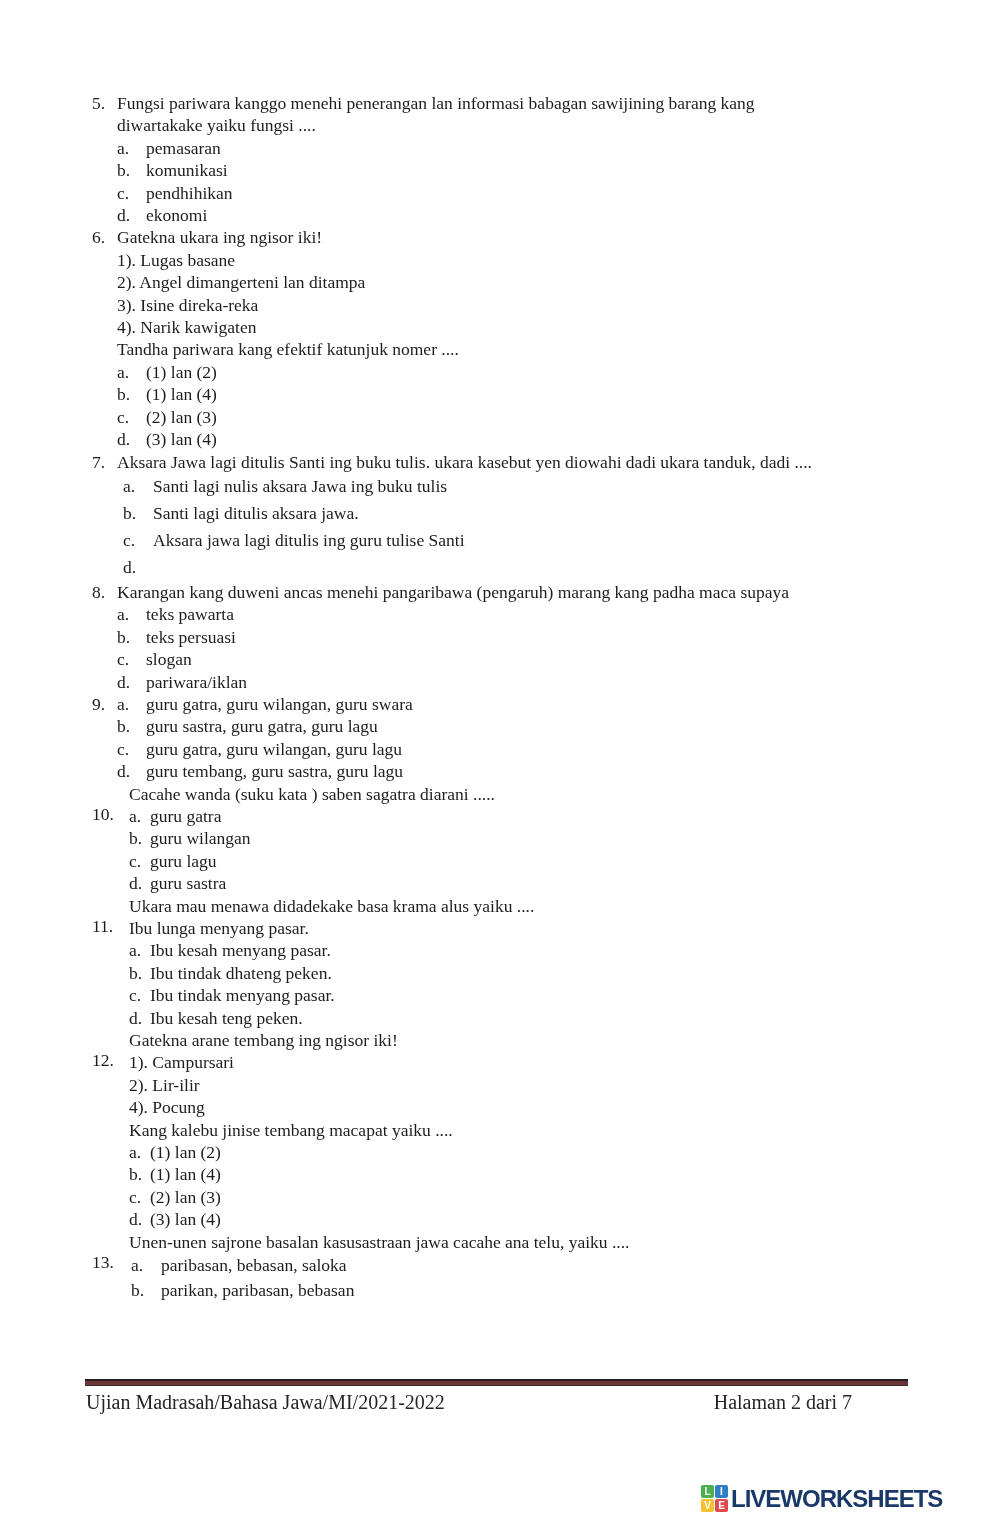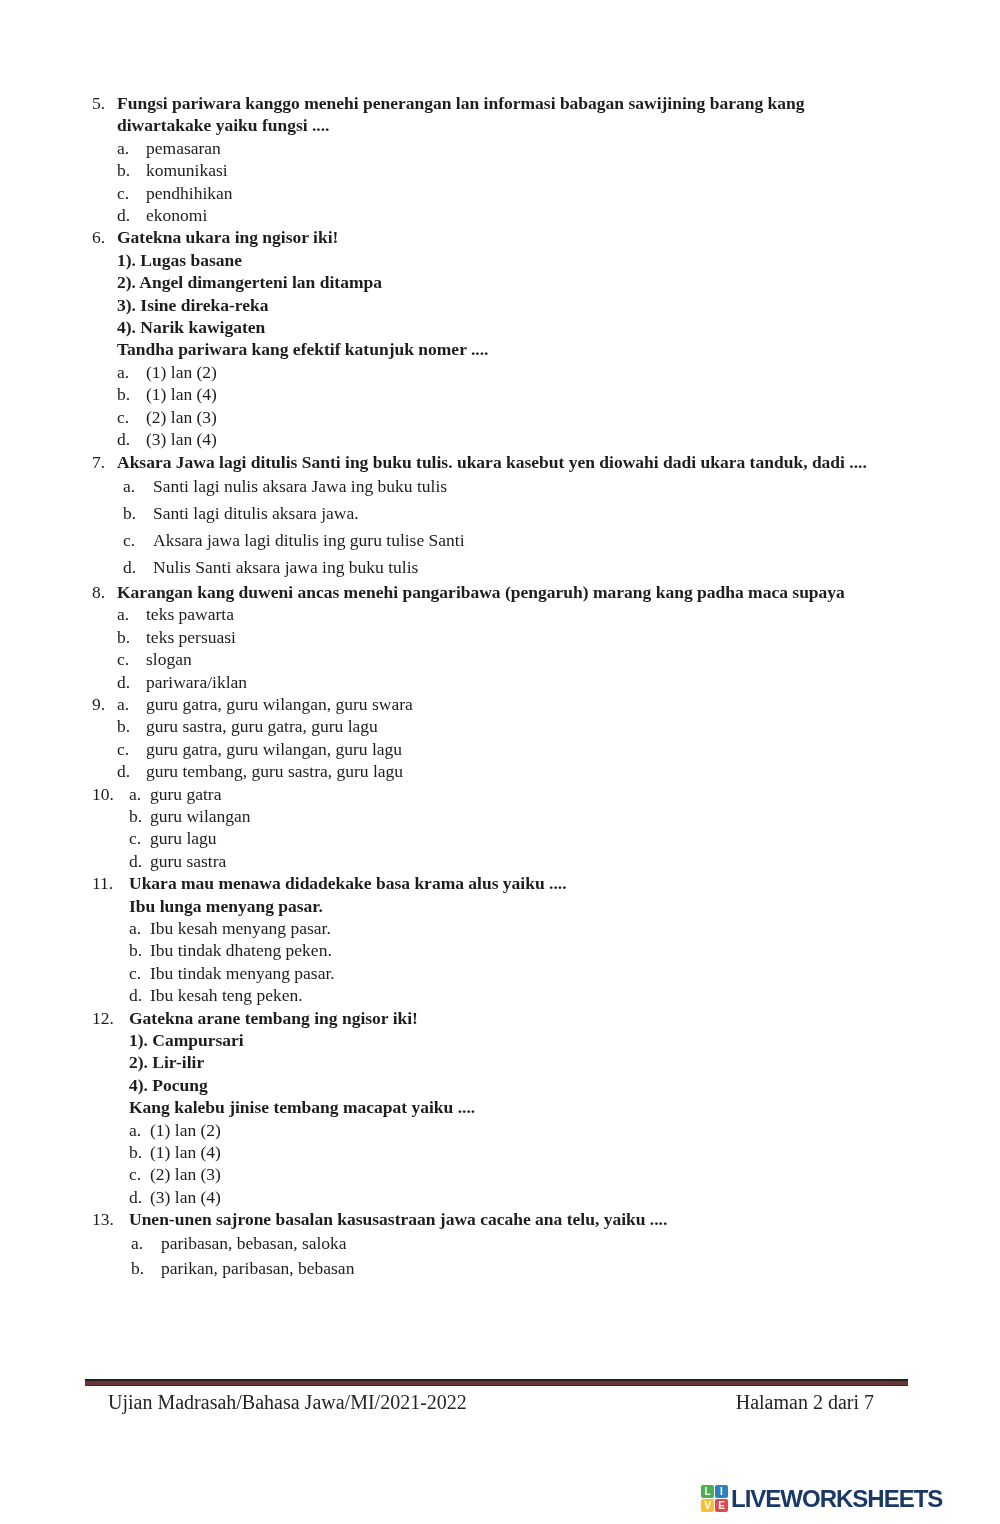--- a/index.html
+++ b/index.html
@@ -8,36 +8,36 @@
     font-family:"Liberation Serif", serif;color:#1d1d1d;overflow:hidden;
   }
   .page{position:absolute;inset:0;}
   .content{
     position:absolute;top:92px;left:92px;width:822px;
     font-size:17.5px;line-height:22.4px;
   }
   .q{display:flex;align-items:flex-start;}
   .qnum{flex:0 0 auto;}
   .qnum.n1{width:25px;}
-  .qnum.n2{width:37px;}
+  .qnum.n2{width:37px;margin-top:20px;}
   .qbody{flex:1 1 auto;min-width:0;}
-  .qline{white-space:nowrap;font-weight:bold;}
+  .qline{white-space:nowrap;}
   .opt{display:flex;}
   .optletter{flex:0 0 auto;}
   .opt.wide .optletter{width:29px;}
   .opt.q7{margin-left:6px;line-height:27px;}
   .opt.q7 .optletter{width:30px;}
   .opt.tight .optletter{width:21px;}
   .opt.w13{margin-left:2px;line-height:25px;}
   .opt.w13 .optletter{width:30px;}
   .footer-rule{
     position:absolute;left:85px;top:1379px;width:823px;height:4px;
     background:#6b3436;border-top:2px solid #241e1f;border-bottom:1px solid #3a2c2d;
   }
-  .footer{position:absolute;left:86px;top:1391px;width:826px;height:26px;font-size:20px;color:#242424;margin-left:22px;}
+  .footer{position:absolute;left:86px;top:1391px;width:826px;height:26px;font-size:20px;color:#242424;}
   .footer .fl{position:absolute;left:0;top:0;white-space:nowrap;}
   .footer .fr{position:absolute;right:60px;top:0;white-space:nowrap;}
   .logo{
     position:absolute;left:701px;top:1485px;display:flex;align-items:center;cursor:pointer;
   }
   .tiles{
     display:grid;grid-template-columns:13px 13px;grid-auto-rows:13px;gap:1px;margin-right:3px;
   }
   .tile{
     display:flex;align-items:center;justify-content:center;color:#fff;
@@ -116,21 +116,20 @@
           <div class="opt q7">
             <span class="optletter">b.</span>
             <span class="opttext">Santi lagi ditulis aksara jawa.</span>
           </div>
           <div class="opt q7">
             <span class="optletter">c.</span>
             <span class="opttext">Aksara jawa lagi ditulis ing guru tulise Santi</span>
           </div>
           <div class="opt q7">
             <span class="optletter">d.</span>
-            <span class="opttext">Nulis Santi aksara jawa ing buku tulis</span>
           </div>
         </div>
       </div>
       <div class="q">
         <span class="qnum n1">8.</span>
         <div class="qbody">
           <div class="qline">Karangan kang duweni ancas menehi pangaribawa (pengaruh) marang kang padha maca supaya</div>
           <div class="opt wide">
             <span class="optletter">a.</span>
             <span class="opttext">teks pawarta</span>
@@ -166,20 +165,21 @@
           </div>
           <div class="opt wide">
             <span class="optletter">d.</span>
             <span class="opttext">guru tembang, guru sastra, guru lagu</span>
           </div>
         </div>
       </div>
       <div class="q">
         <span class="qnum n2">10.</span>
         <div class="qbody">
+          <div class="qline">Cacahe wanda (suku kata ) saben sagatra diarani .....</div>
           <div class="opt tight">
             <span class="optletter">a.</span>
             <span class="opttext">guru gatra</span>
           </div>
           <div class="opt tight">
             <span class="optletter">b.</span>
             <span class="opttext">guru wilangan</span>
           </div>
           <div class="opt tight">
             <span class="optletter">c.</span>

